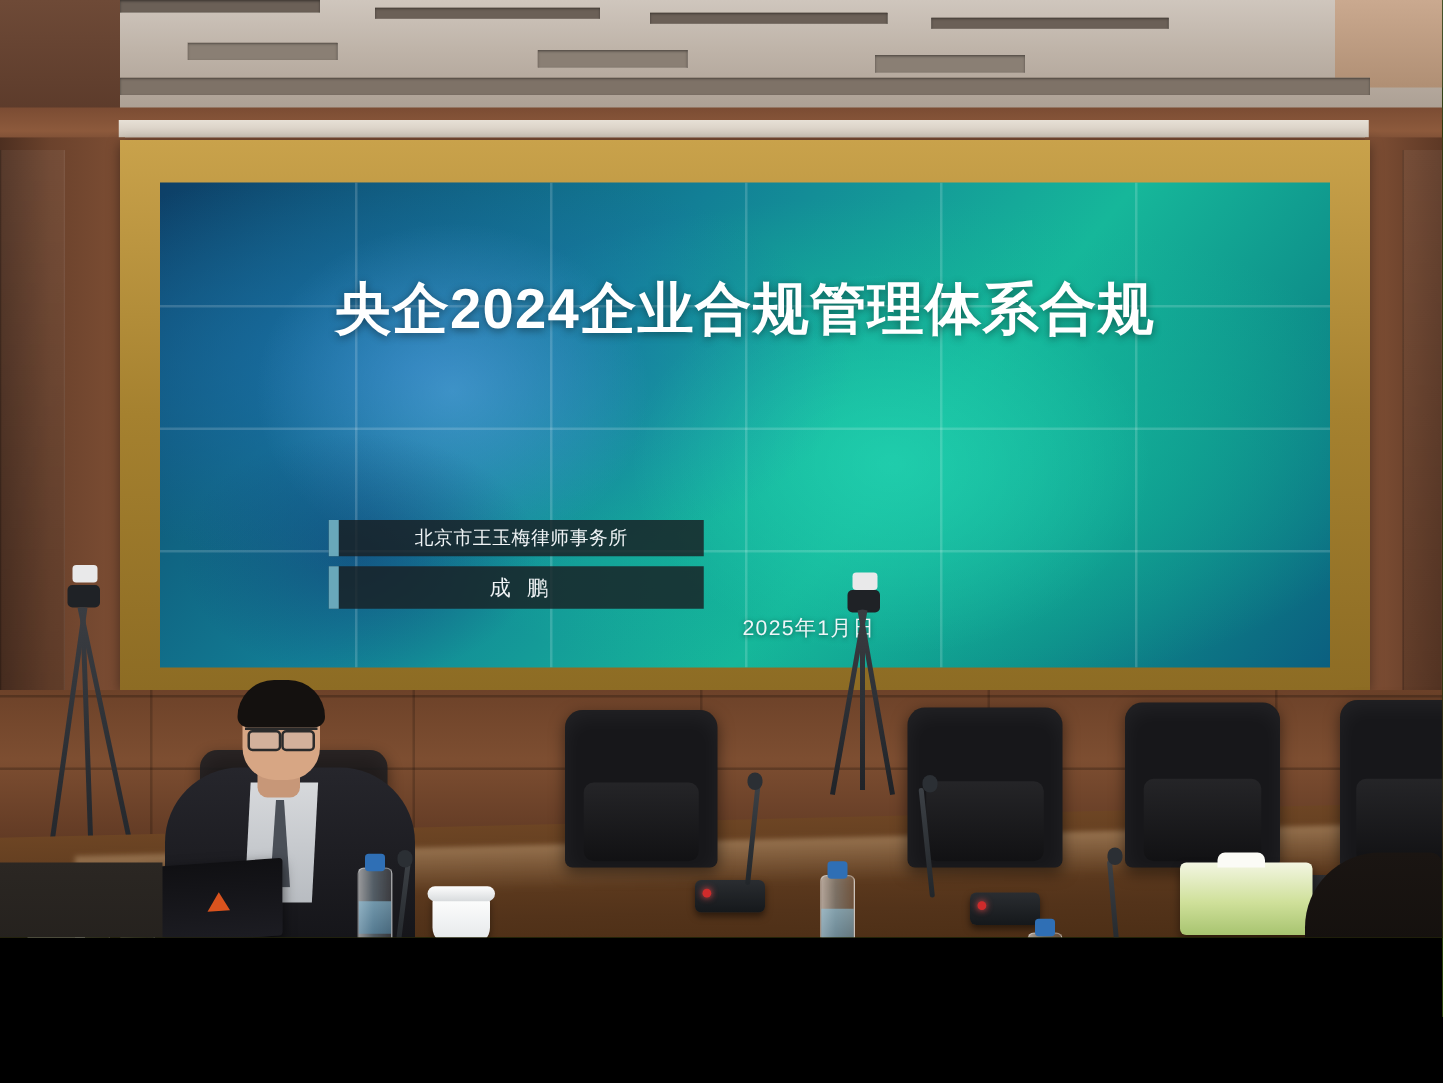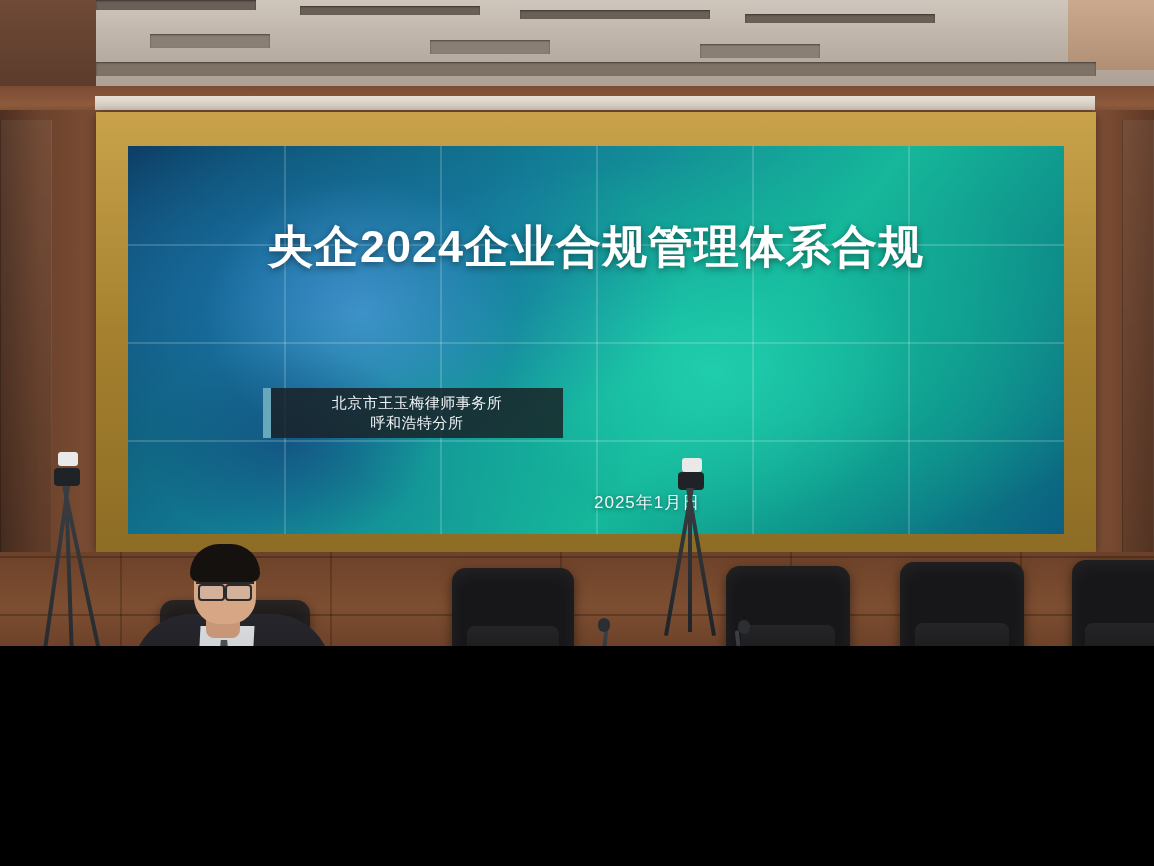--- a/index.html
+++ b/index.html
@@ -6,21 +6,21 @@
     margin: 0;
     padding: 0;
     background: #000;
   }
   body {
     font-family: "Liberation Sans", sans-serif;
   }
   #scene {
     position: relative;
     width: 1154px;
-    height: 646px;
+    height: 750px;
     overflow: hidden;
     background: #4d7c0f;
   }
 
   
   .ceiling {
     position: absolute;
     left: 0; top: 0;
     width: 1154px; height: 96px;
     background: linear-gradient(180deg, #cfc6bd 0%, #bfb4a9 40%, #a99c90 100%);
@@ -117,21 +117,21 @@
     color: #ffffff;
     font-size: 45px;
     font-weight: bold;
     letter-spacing: 1px;
     line-height: 1.28;
     text-shadow: 0 2px 7px rgba(0,0,0,.45);
     padding: 0 40px;
   }
   .slide-credit-box {
     position: absolute;
-    left: 116px; top: 242px;
+    left: 116px; top: 270px;
     width: 300px;
     padding-left: 19px;
   }
   .credit-line1 {
     background: rgba(25,30,34,.82);
     color: #f0f4f6;
     font-size: 15px;
     text-align: center;
     padding: 5px 0 4px 0;
     line-height: 1.35;
@@ -508,22 +508,22 @@
     <div class="screen-grid-h" style="top:196px;"></div>
     <div class="screen-grid-h" style="top:294px;"></div>
 
     <div class="slide-title">
       <div>央企2024企业合规管理体系合规</div>
     </div>
 
     <div class="slide-credit-box">
       <div class="credit-line1">
         <div>北京市王玉梅律师事务所</div>
-        <div>呼和浩特分所</div>
       </div>
+      <div class="credit-line2">成 鹏</div>
     </div>
 
     <div class="slide-date">2025年1月日</div>
   </div>
 
   <div class="wainscot"></div>
   <div class="wainscot-line" style="top:556px;"></div>
   <div class="wainscot-line" style="top:614px;"></div>
   <div class="wainscot-seam" style="left:120px;top:552px;"></div>
   <div class="wainscot-seam" style="left:330px;top:552px;"></div>

